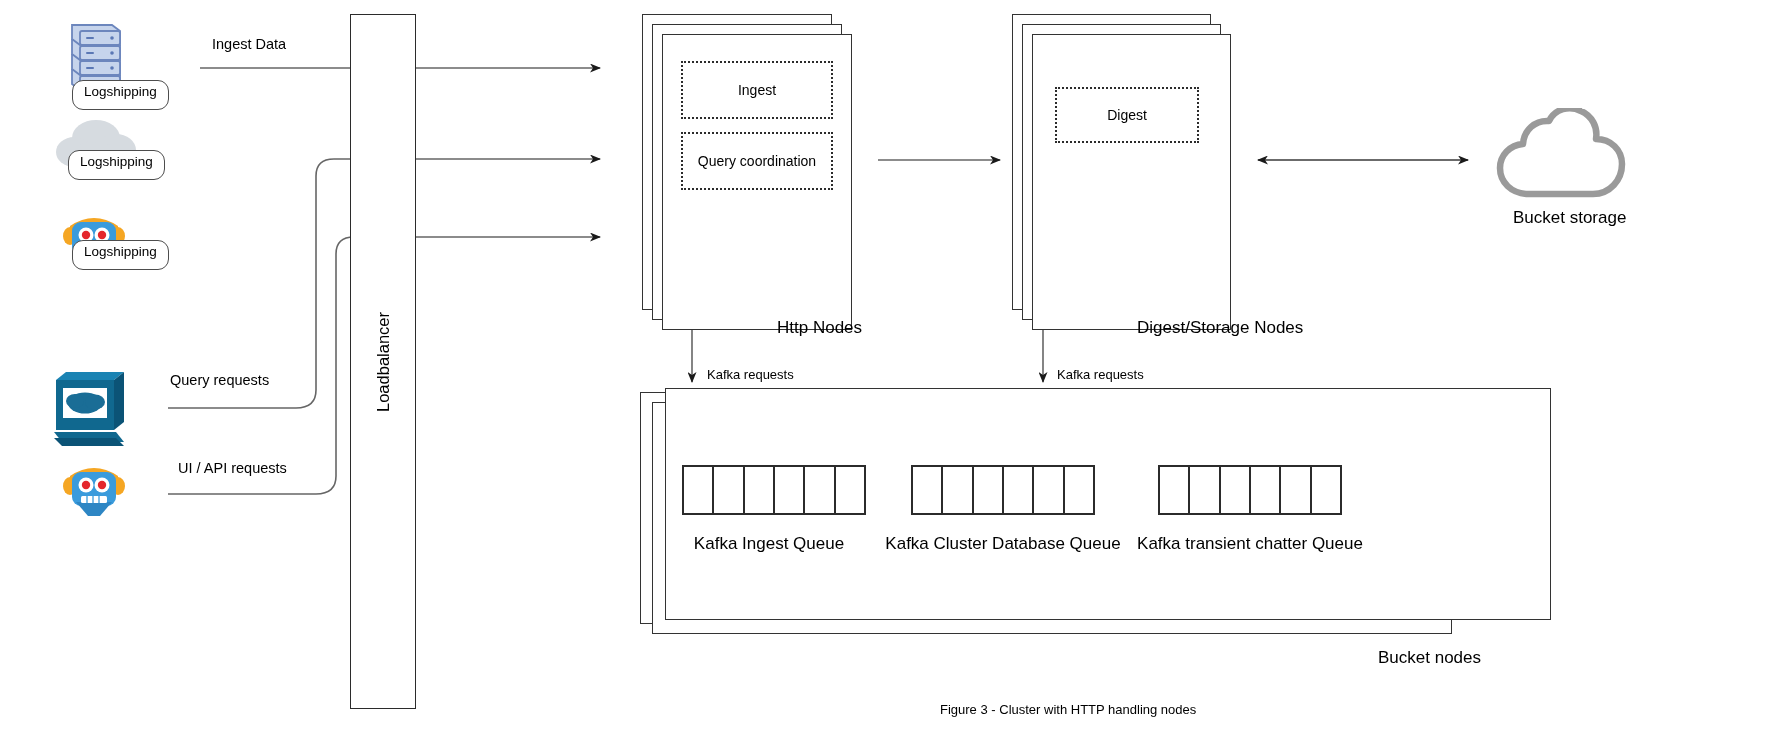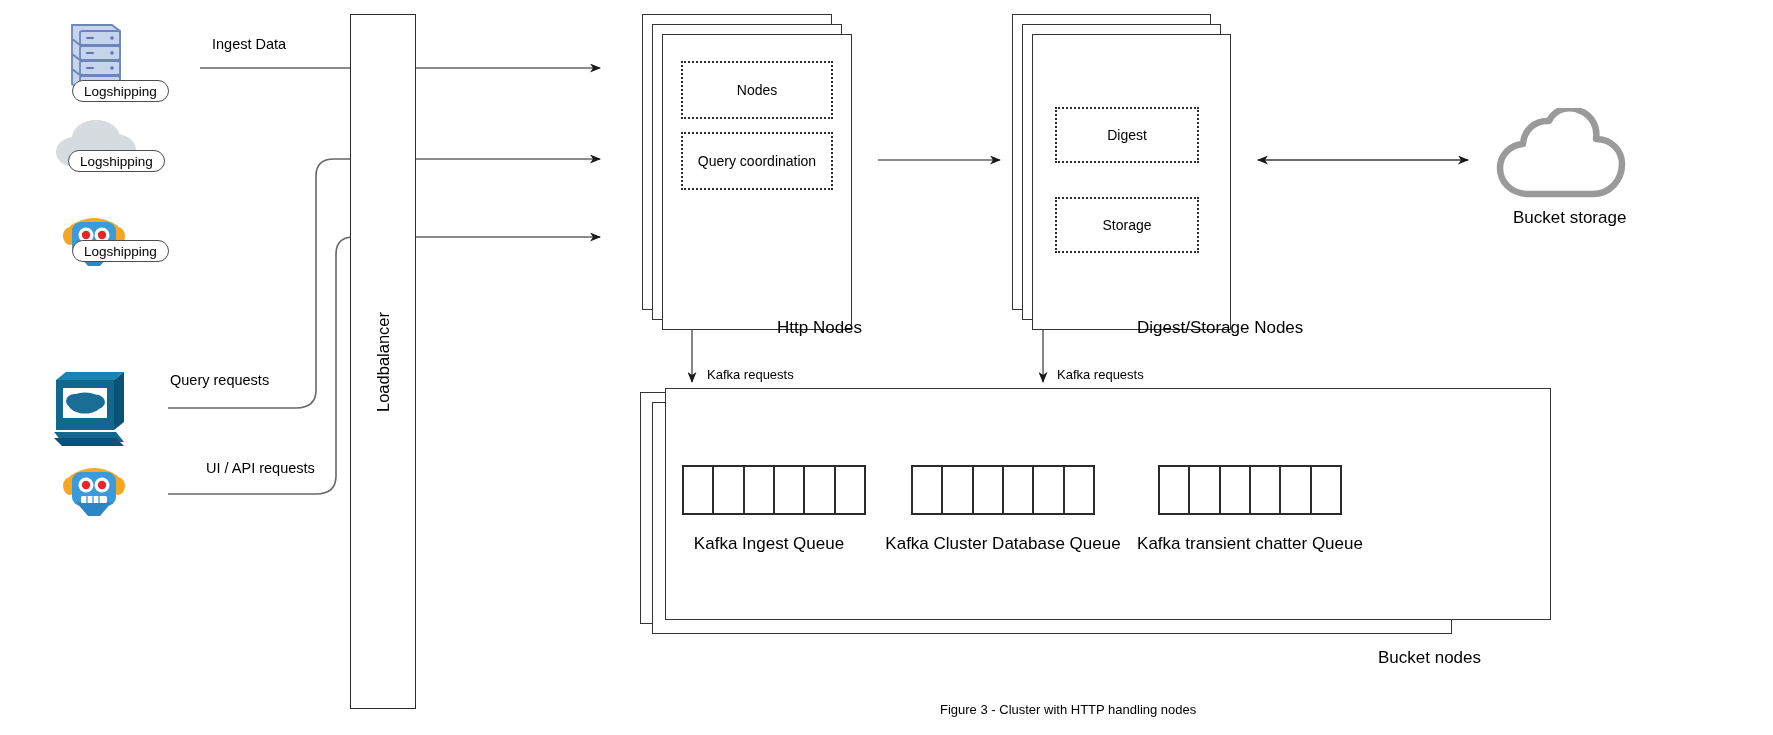--- a/index.html
+++ b/index.html
@@ -33,21 +33,21 @@
 
   
   .icon-wrap { position: absolute; }
   .pill {
     position: absolute;
     border: 1.4px solid #4d4d4d;
     border-radius: 11px;
     background: #ffffff;
     font-size: 13.5px;
     color: #000;
-    padding: 3px 11px 0 11px;
+    padding: 3px 11px 8px 11px;
     white-space: nowrap;
     line-height: 1.25;
   }
 
   
   #loadbalancer {
     position: absolute;
     border: 1.3px solid #2b2b2b;
     background: #ffffff;
     box-sizing: border-box;
@@ -230,41 +230,40 @@
       <g stroke="#3a9bdc" stroke-width="1.3">
         <line x1="25" y1="38" x2="25" y2="45"></line>
         <line x1="31" y1="38" x2="31" y2="45"></line>
         <line x1="37" y1="38" x2="37" y2="45"></line>
       </g>
     </svg>
   </div>
 
   <div class="lbl" style="left:212px; top:36px;">Ingest Data</div>
   <div class="lbl" style="left:170px; top:372px;">Query requests</div>
-  <div class="lbl" style="left:178px; top:460px;margin-left:28px;">UI / API requests</div>
+  <div class="lbl" style="left:178px; top:460px;">UI / API requests</div>
   <div class="lbl lbl-sm" style="left:707px; top:367px;">Kafka requests</div>
   <div class="lbl lbl-sm" style="left:1057px; top:367px;">Kafka requests</div>
 
   <div id="loadbalancer" style="left:350px; top:14px; width:66px; height:695px;">
     <div id="lb-text">Loadbalancer</div>
   </div>
 
   <div class="stack-card" style="left:642px; top:14px; width:190px; height:296px;"></div>
   <div class="stack-card" style="left:652px; top:24px; width:190px; height:296px;"></div>
   <div class="stack-card" style="left:662px; top:34px; width:190px; height:296px;">
-    <div class="inner-box" style="left:18px; top:26px; width:152px; height:58px;">Nodes</div>
+    <div class="inner-box" style="left:18px; top:26px; width:152px; height:58px;">Ingest</div>
     <div class="inner-box" style="left:18px; top:97px; width:152px; height:58px;">Query coordination</div>
   </div>
   <div class="lbl lbl-lg" style="left:777px; top:318px;">Http Nodes</div>
 
   <div class="stack-card" style="left:1012px; top:14px; width:199px; height:296px;"></div>
   <div class="stack-card" style="left:1022px; top:24px; width:199px; height:296px;"></div>
   <div class="stack-card" style="left:1032px; top:34px; width:199px; height:296px;">
-    <div class="inner-box" style="left:22px; top:72px; width:144px; height:56px;">Digest</div>
-    <div class="inner-box" style="left:22px; top:162px; width:144px; height:56px;">Storage</div>
+    <div class="inner-box" style="left:22px; top:52px; width:144px; height:56px;">Digest</div>
   </div>
   <div class="lbl lbl-lg" style="left:1137px; top:318px;">Digest/Storage Nodes</div>
 
   <div class="icon-wrap" style="left:1495px; top:108px; width:145px; height:92px;">
     <svg width="145" height="92" viewBox="0 0 145 92" xmlns="http://www.w3.org/2000/svg">
       <path d="M34,86 C16,86 5,74 5,60 C5,47 15,37 28,36 C29,22 40,12 54,13
                C60,1 74,-3 86,3 C97,8 103,19 101,31 C116,31 127,42 127,56
                C127,72 115,86 98,86 Z" fill="#ffffff" stroke="#9a9a9a" stroke-width="6.5" stroke-linejoin="round"></path>
     </svg>
   </div>

